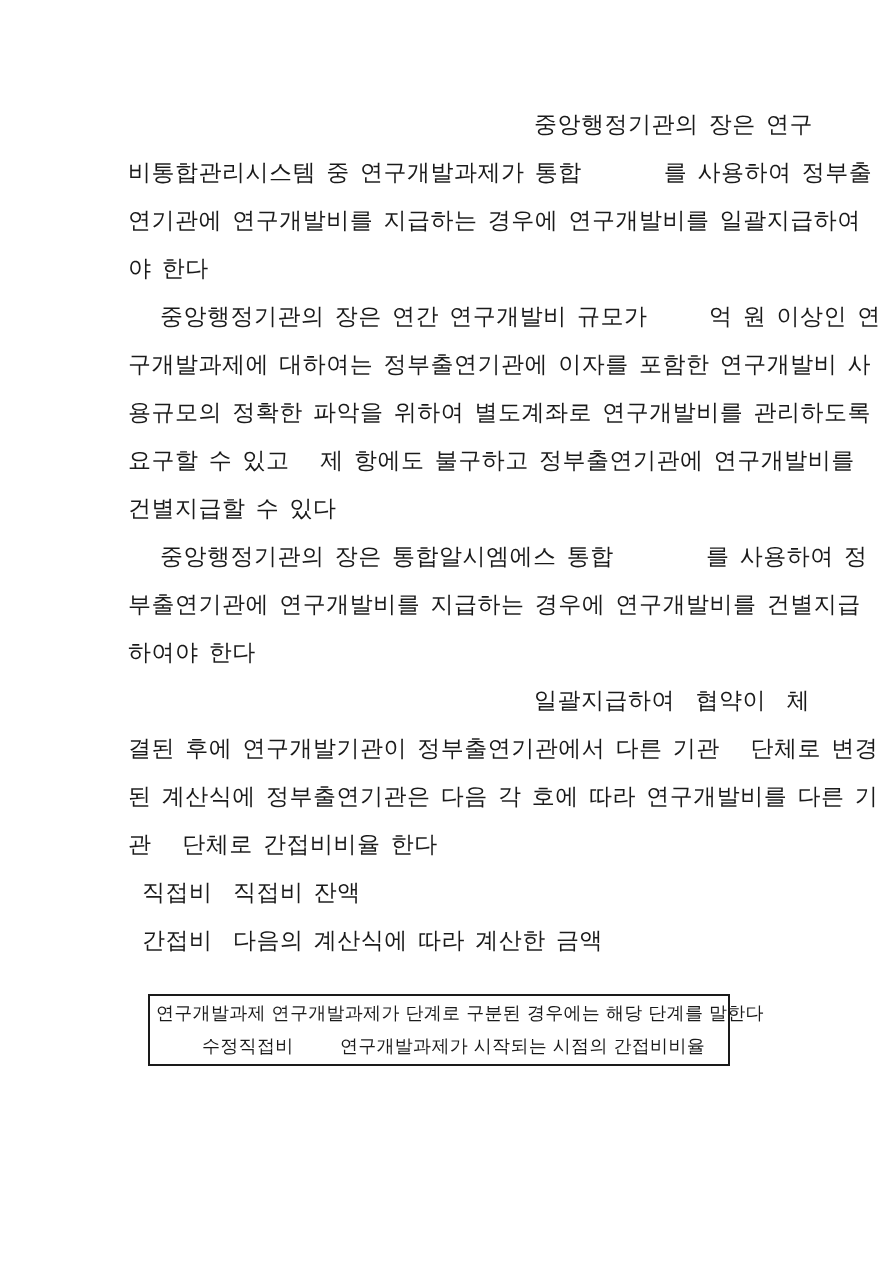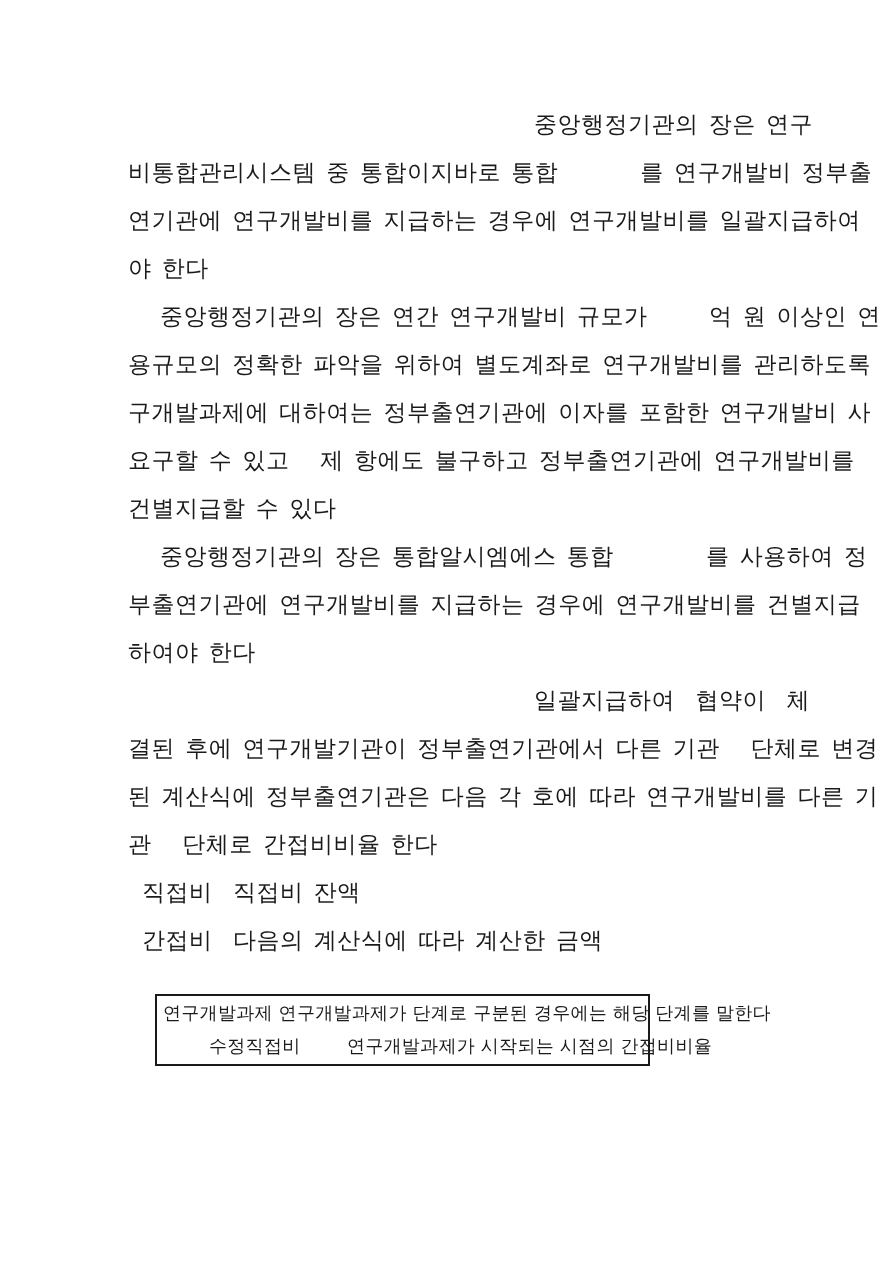--- a/index.html
+++ b/index.html
@@ -29,23 +29,23 @@
     line-height: 48px;
     white-space: pre;
     word-spacing: 4px;
     letter-spacing: 0.5px;
   }
   .indent-deep { padding-left: 406px; }
   .indent-para { padding-left: 32px; }
   .indent-list { padding-left: 14px; }
   .note-box {
     position: absolute;
-    left: 155px;
+    left: 148px;
     top: 994px;
-    width: 495px;
+    width: 582px;
     box-sizing: border-box;
     border: 2px solid #1a1a1a;
     padding: 1px 6px;
   }
   .box-line {
     font-size: 18px;
     line-height: 33px;
     white-space: pre;
     word-spacing: 1px;
     letter-spacing: 0.3px;
@@ -54,29 +54,29 @@
 </style>
 </head>
 <body>
 
 <div class="page">
 
   <div class="text-block">
 
     <div>
       <div class="line indent-deep">중앙행정기관의 장은 연구</div>
-      <div class="line">비통합관리시스템 중 통합이지바로 통합        를 연구개발비 정부출</div>
+      <div class="line">비통합관리시스템 중 연구개발과제가 통합        를 사용하여 정부출</div>
       <div class="line">연기관에 연구개발비를 지급하는 경우에 연구개발비를 일괄지급하여</div>
       <div class="line">야 한다</div>
     </div>
 
     <div>
       <div class="line indent-para">중앙행정기관의 장은 연간 연구개발비 규모가      억 원 이상인 연</div>
+      <div class="line">구개발과제에 대하여는 정부출연기관에 이자를 포함한 연구개발비 사</div>
       <div class="line">용규모의 정확한 파악을 위하여 별도계좌로 연구개발비를 관리하도록</div>
-      <div class="line">구개발과제에 대하여는 정부출연기관에 이자를 포함한 연구개발비 사</div>
       <div class="line">요구할 수 있고   제 항에도 불구하고 정부출연기관에 연구개발비를</div>
       <div class="line">건별지급할 수 있다</div>
     </div>
 
     <div>
       <div class="line indent-para">중앙행정기관의 장은 통합알시엠에스 통합         를 사용하여 정</div>
       <div class="line">부출연기관에 연구개발비를 지급하는 경우에 연구개발비를 건별지급</div>
       <div class="line">하여야 한다</div>
     </div>
 

